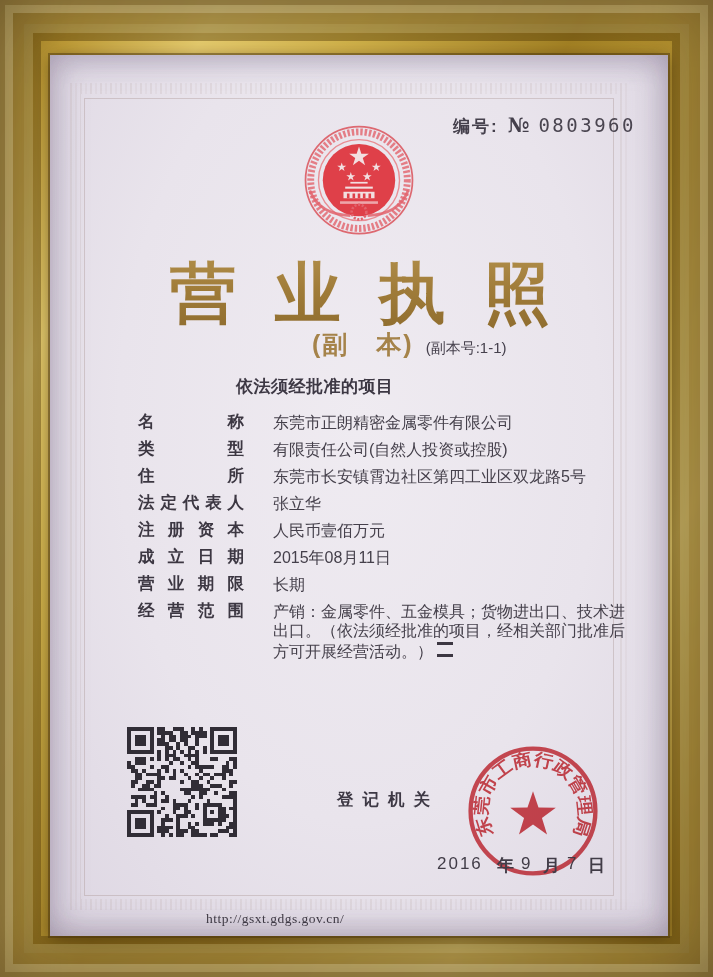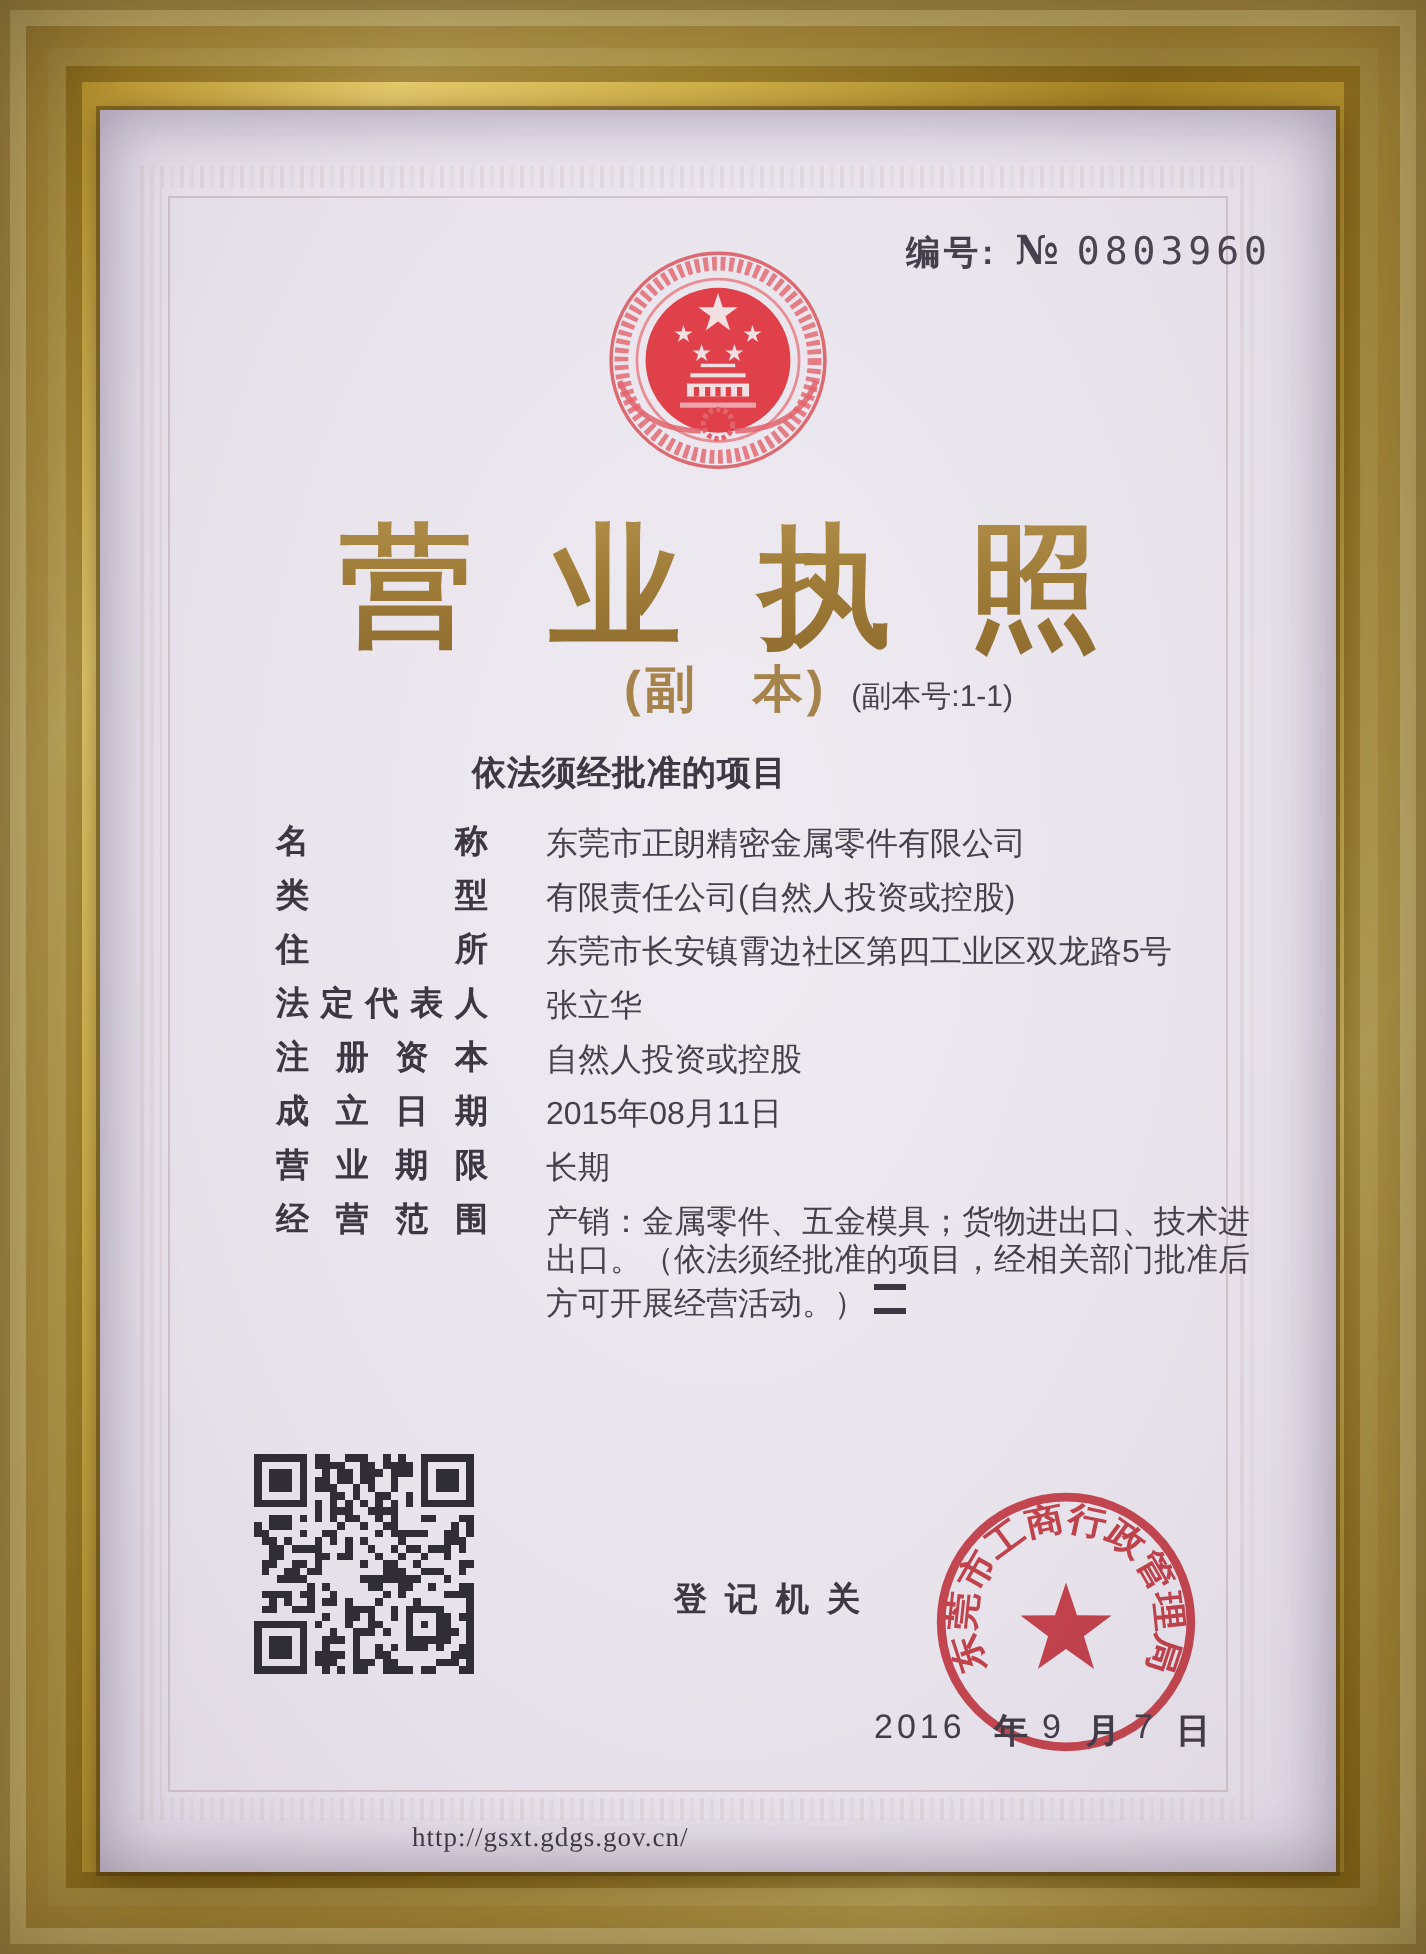--- a/index.html
+++ b/index.html
@@ -188,21 +188,21 @@
         </span>
       <span class="val">张立华</span>
     </div>
     <div class="row">
       <span class="lbl spread">
           <span>注</span>
           <span>册</span>
           <span>资</span>
           <span>本</span>
         </span>
-      <span class="val">自然人投资或控股</span>
+      <span class="val">人民币壹佰万元</span>
     </div>
     <div class="row">
       <span class="lbl spread">
           <span>成</span>
           <span>立</span>
           <span>日</span>
           <span>期</span>
         </span>
       <span class="val">2015年08月11日</span>
     </div>

